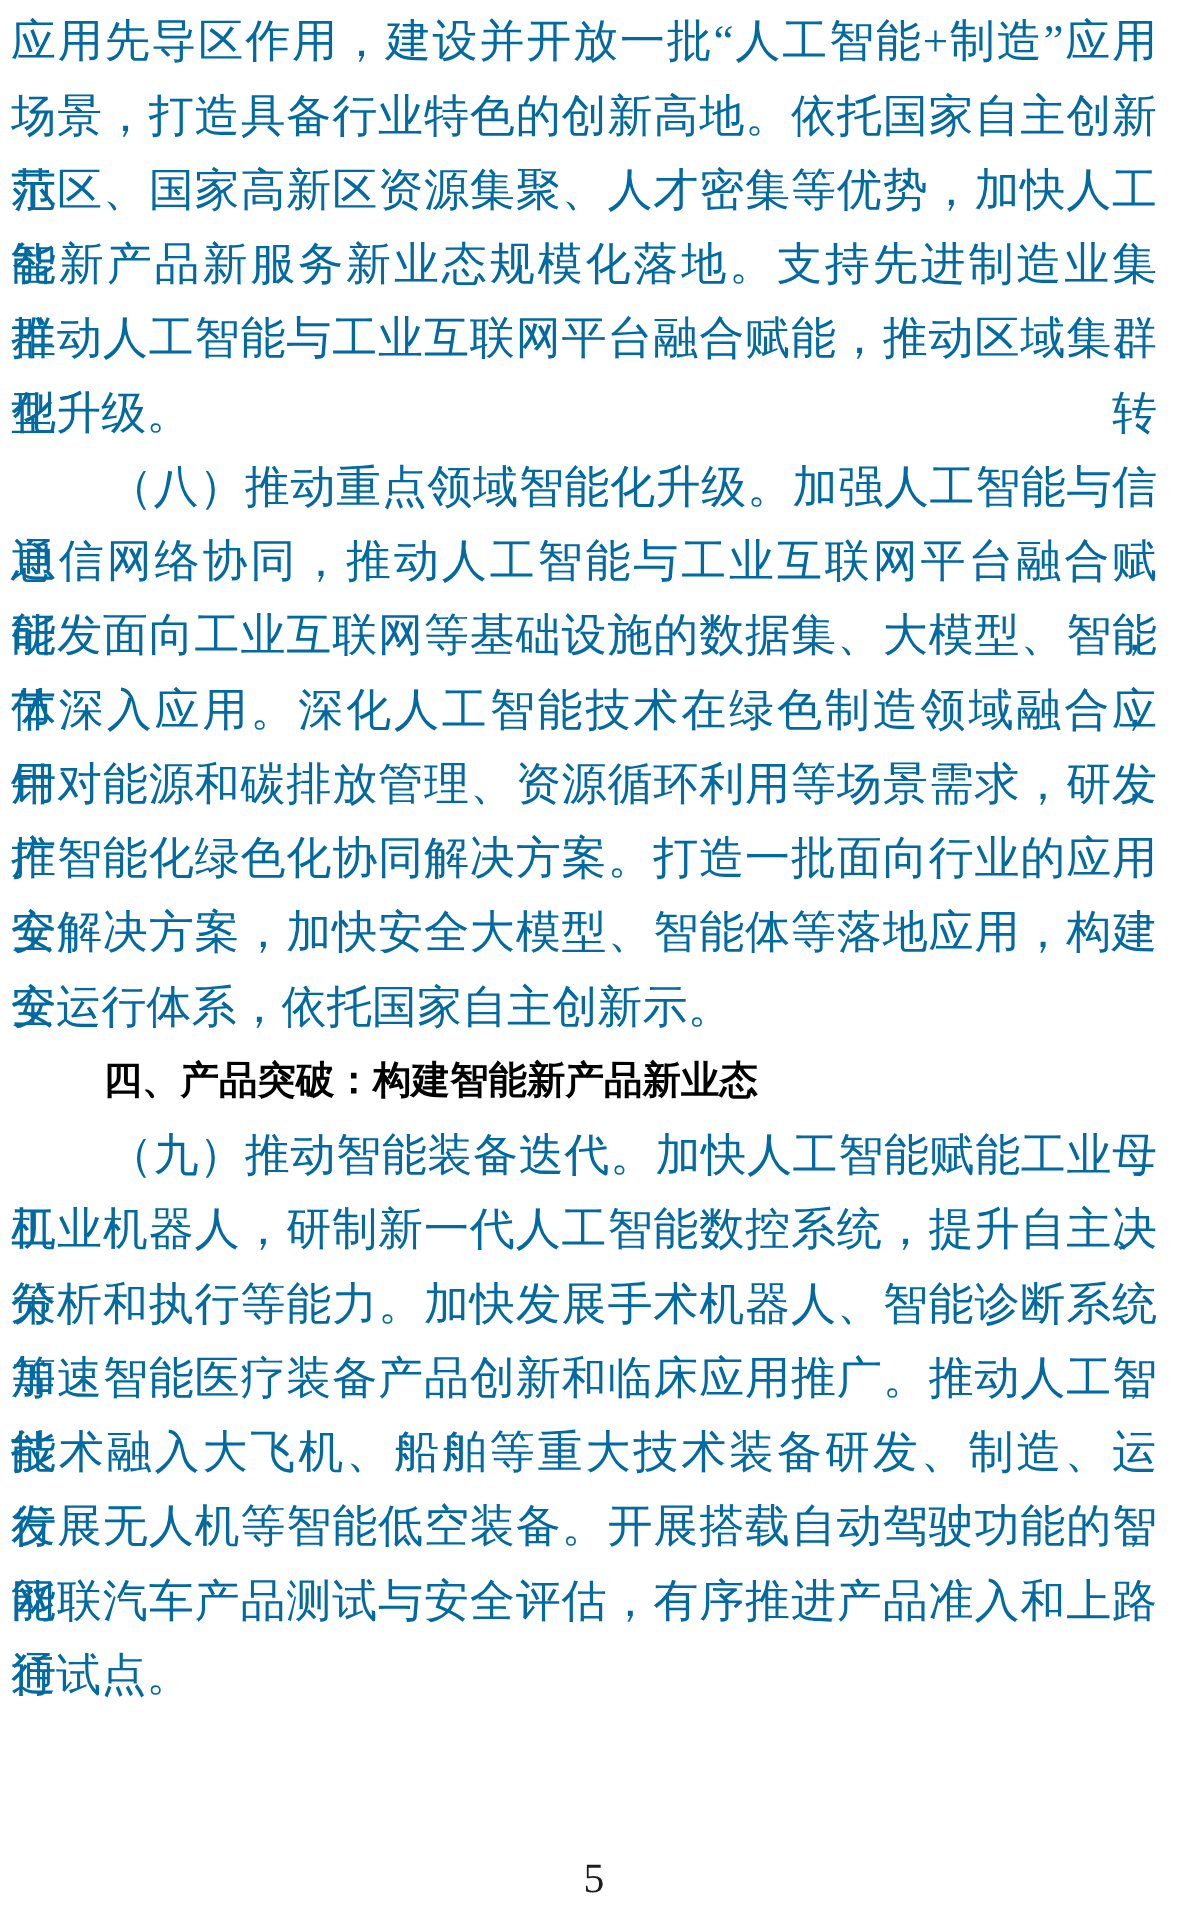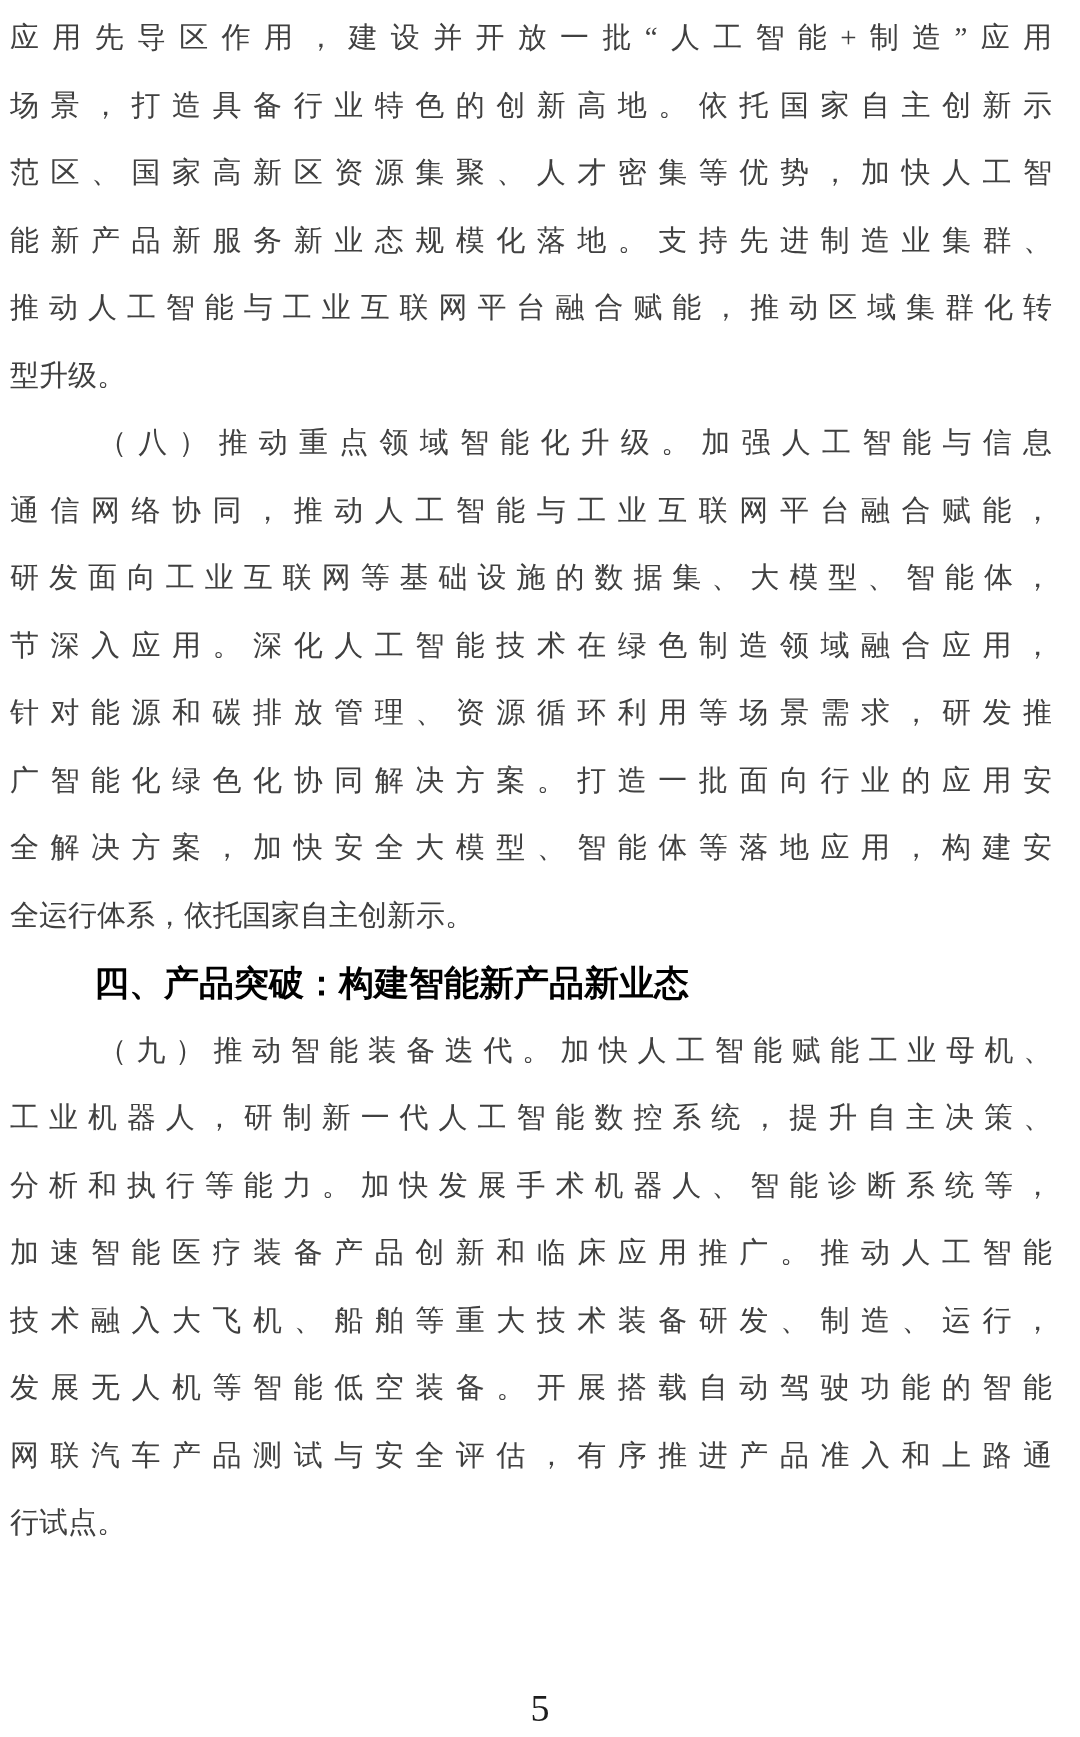--- a/index.html
+++ b/index.html
@@ -25,22 +25,22 @@
   }
   .text-block {
     position: absolute;
     left: 10px;
     top: 4px;
     width: 1042px; 
   }
   .line {
     height: 67.5px;
     line-height: 67.5px;
-    font-size: 29px;
-    color: #404040;
+    font-size: 41px;
+    color: #0369a1;
     white-space: nowrap;
     overflow: visible;
   }
   
   .line-full {
     white-space: normal;
     text-align: justify;
     text-align-last: justify;
   }
   

